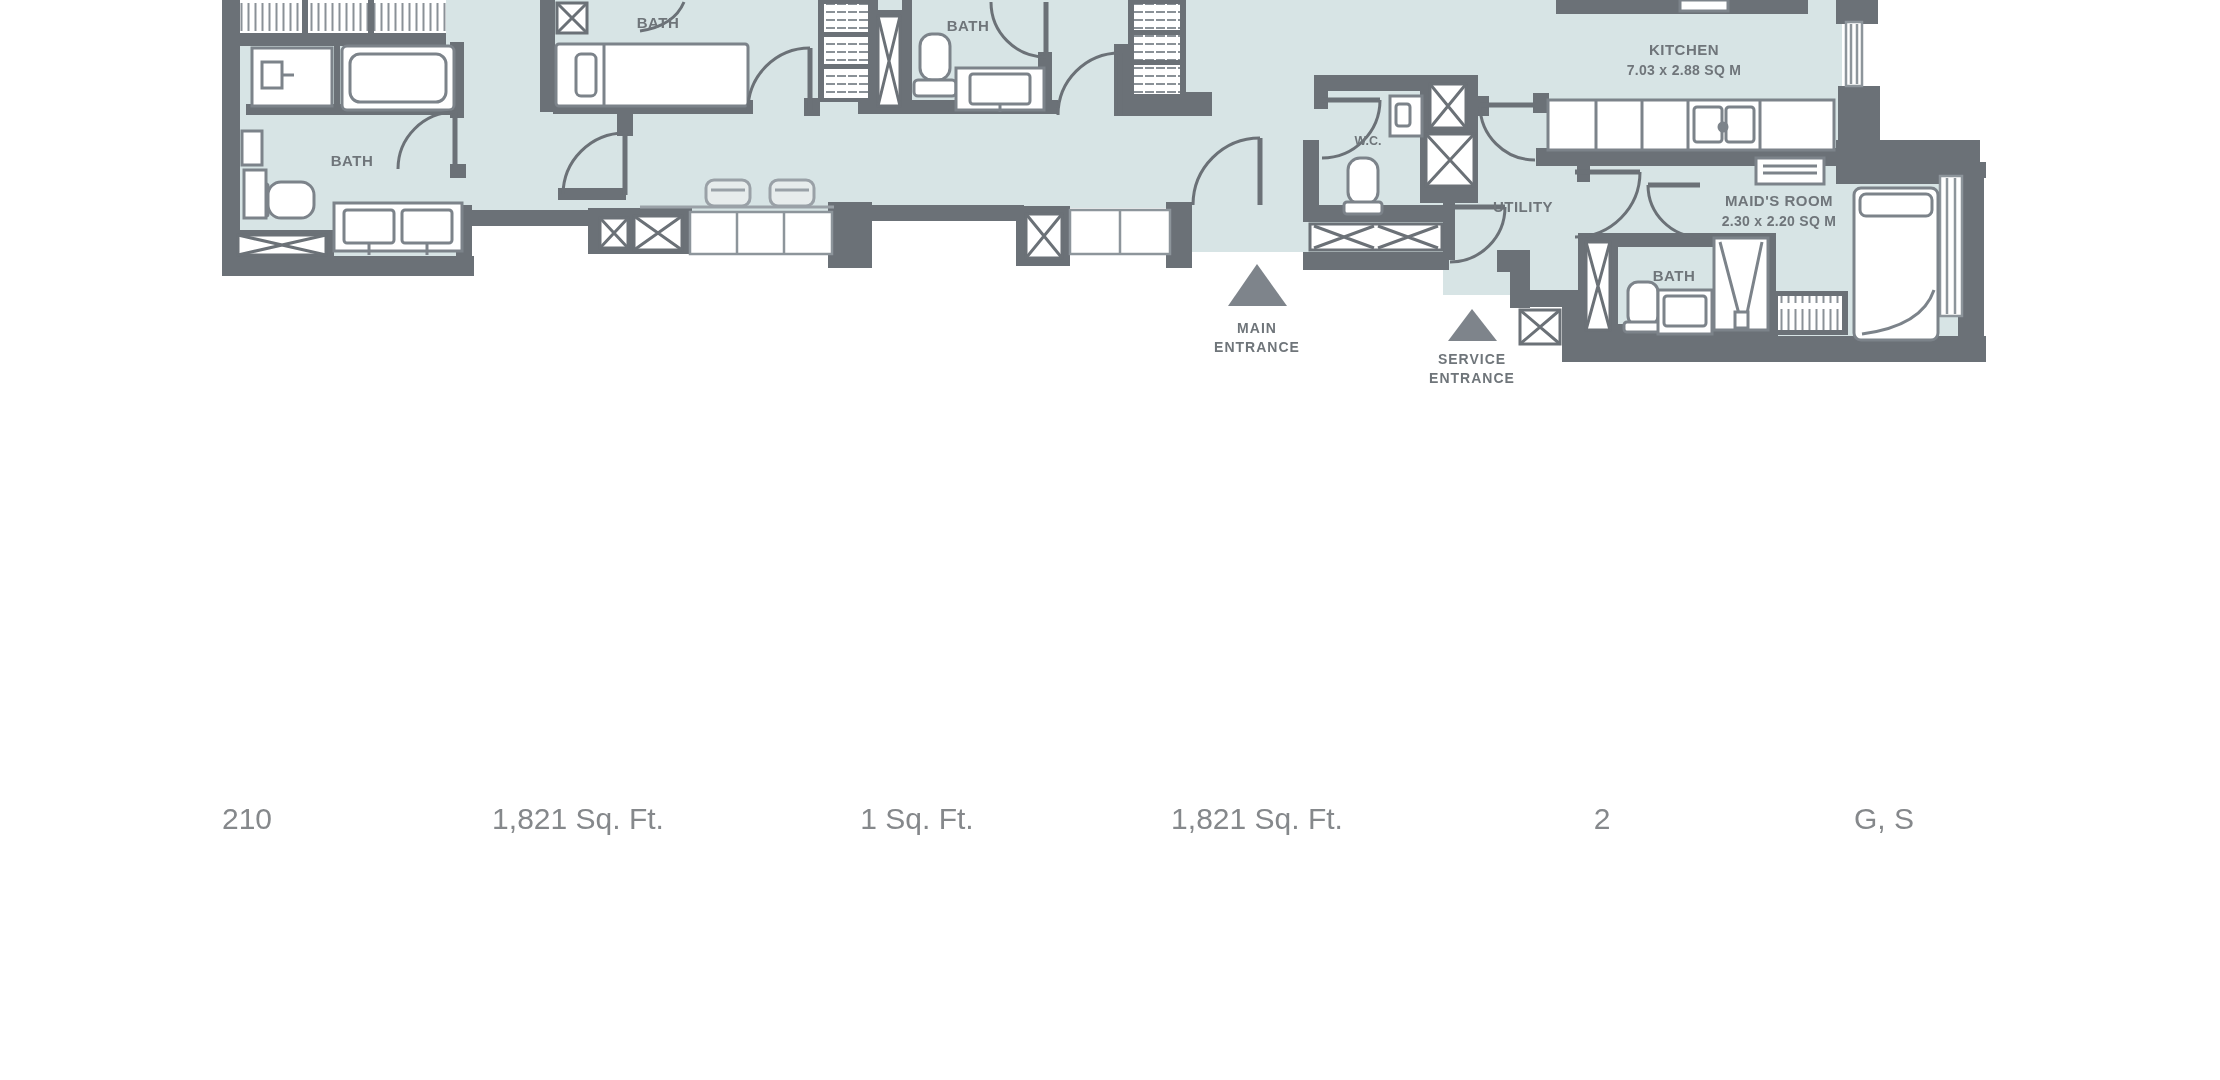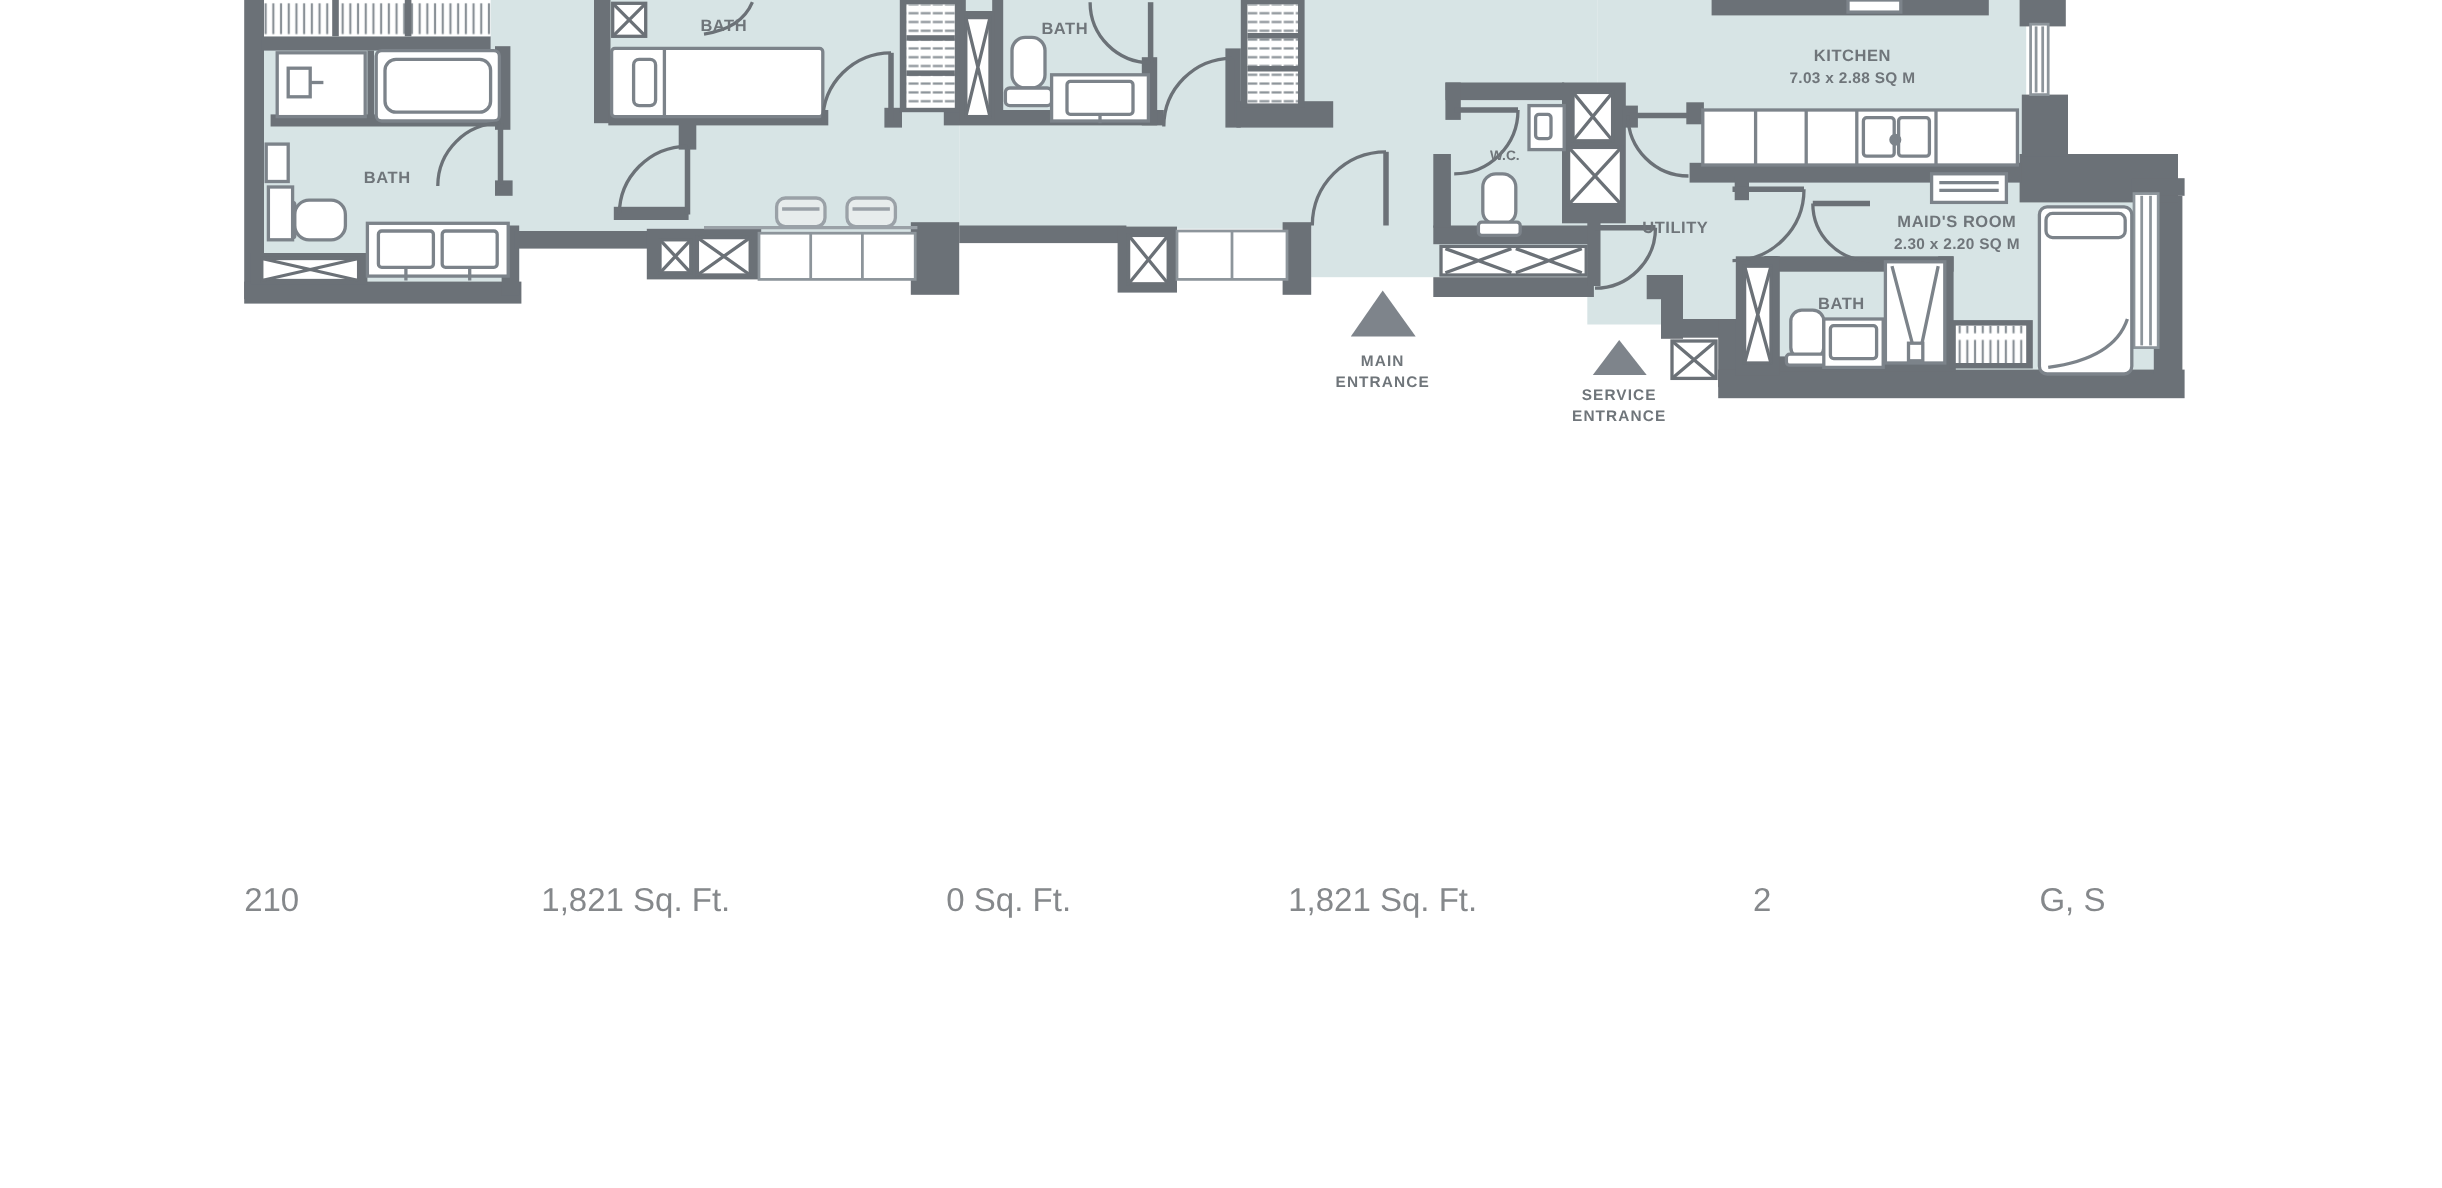--- a/index.html
+++ b/index.html
@@ -302,19 +302,19 @@
         <text class="ent-label" x="1257" y="352">ENTRANCE</text>
         <text class="ent-label" x="1472" y="364">SERVICE</text>
         <text class="ent-label" x="1472" y="383">ENTRANCE</text>
       </g>
     </g>
   </svg>
 
   <div>
     <div class="detail-cell" style="left:247px">210</div>
     <div class="detail-cell" style="left:578px">1,821 Sq. Ft.</div>
-    <div class="detail-cell" style="left:917px">0 Sq. Ft.</div>
+    <div class="detail-cell" style="left:917px">1 Sq. Ft.</div>
     <div class="detail-cell" style="left:1257px">1,821 Sq. Ft.</div>
     <div class="detail-cell" style="left:1602px">2</div>
     <div class="detail-cell" style="left:1884px">G, S</div>
   </div>
 
 </div>
 
 </body></html>

